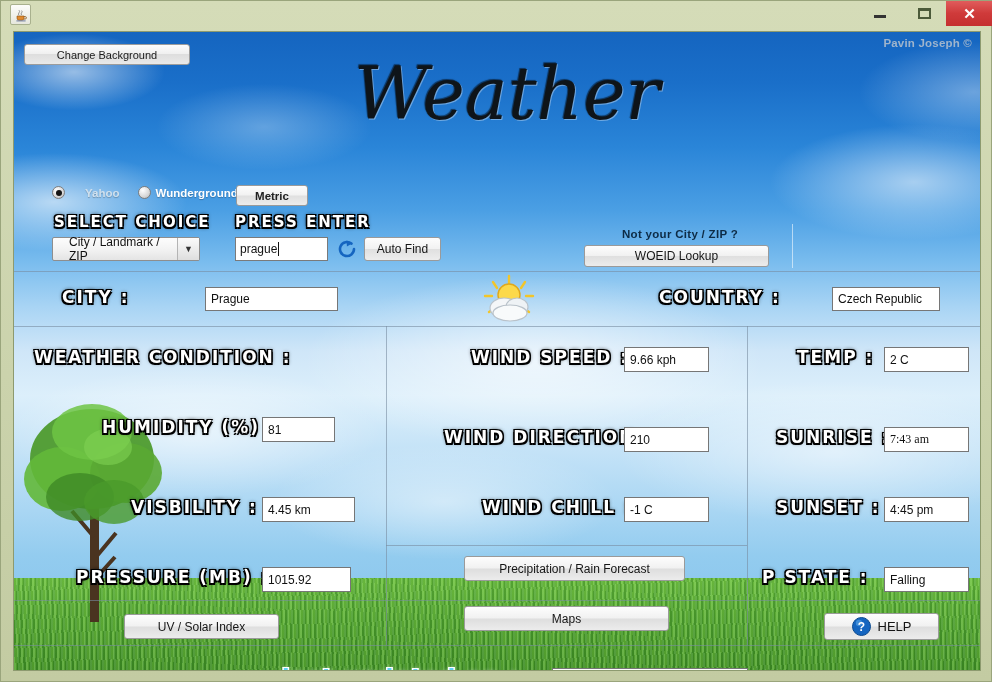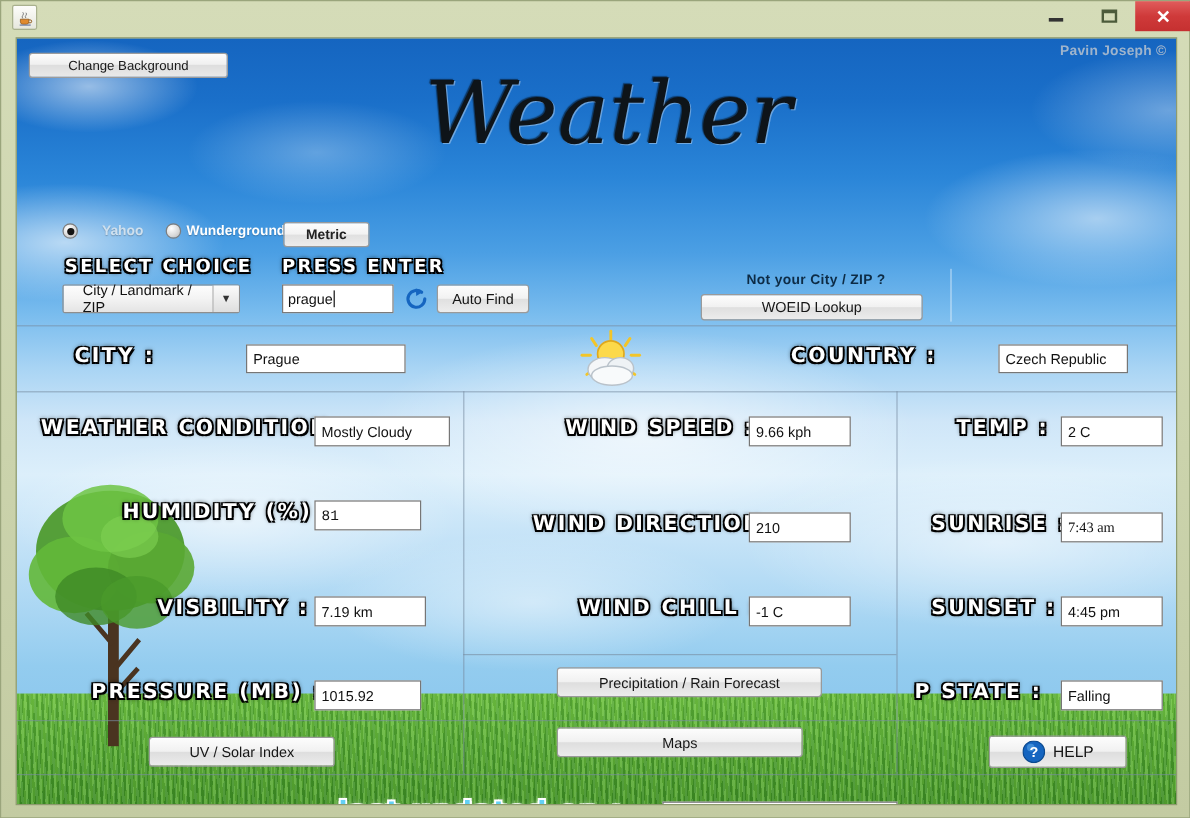--- a/index.html
+++ b/index.html
@@ -257,21 +257,21 @@
   .f-city    { left: 191px; top: 255px; width: 133px; height: 24px; }
   .f-country { left: 818px; top: 255px; width: 108px; height: 24px; }
 
   
   .lbl-wcond  { position: absolute; left: 20px;  top: 315px; font-size: 17px; }
   .lbl-hum    { position: absolute; left: 88px;  top: 385px; font-size: 17px; }
   .lbl-vis    { position: absolute; left: 117px; top: 465px; font-size: 17px; }
   .lbl-pres   { position: absolute; left: 62px;  top: 535px; font-size: 17px; }
 
   .f-wcond { left: 248px; top: 315px; width: 113px; height: 25px; }
-  .f-hum   { left: 248px; top: 385px; width: 89px;  height: 25px; font-family: Liberation Mono, monospace; }
+  .f-hum   { left: 248px; top: 385px; width: 73px;  height: 25px; }
   .f-vis   { left: 248px; top: 465px; width: 93px;  height: 25px; }
   .f-pres  { left: 248px; top: 535px; width: 89px;  height: 25px; }
 
   .lbl-wspd  { position: absolute; left: 457px; top: 315px; font-size: 17px; }
   .lbl-wdir  { position: absolute; left: 430px; top: 395px; font-size: 17px; }
   .lbl-wchl  { position: absolute; left: 468px; top: 465px; font-size: 17px; }
 
   .f-wspd { left: 610px; top: 315px; width: 85px; height: 25px; }
   .f-wdir { left: 610px; top: 395px; width: 85px; height: 25px; }
   .f-wchl { left: 610px; top: 465px; width: 85px; height: 25px; }
@@ -428,27 +428,26 @@
         <ellipse cx="24" cy="34" rx="14" ry="10" fill="#f4f6f8" stroke="#b9c2ca" stroke-width="1.2"></ellipse>
         <ellipse cx="37" cy="33" rx="11" ry="9" fill="#eef2f5" stroke="#b9c2ca" stroke-width="1.2"></ellipse>
         <ellipse cx="30" cy="39" rx="17" ry="8" fill="#f8fafb" stroke="#b9c2ca" stroke-width="1.2"></ellipse>
       </g>
     </svg>
 
     <div class="stencil lbl-country">COUNTRY :</div>
     <div class="field f-country">Czech Republic</div>
 
     <div class="stencil lbl-wcond">WEATHER CONDITION :</div>
-    <div class="field f-wcond">Mostly Cloudy</div>
 
     <div class="stencil lbl-hum">HUMIDITY (%) :</div>
     <div class="field f-hum">81</div>
 
     <div class="stencil lbl-vis">VISBILITY :</div>
-    <div class="field f-vis">7.19 km</div>
+    <div class="field f-vis">4.45 km</div>
 
     <div class="stencil lbl-pres">PRESSURE (MB) :</div>
     <div class="field f-pres">1015.92</div>
 
     <div class="stencil lbl-wspd">WIND SPEED :</div>
     <div class="field f-wspd">9.66 kph</div>
 
     <div class="stencil lbl-wdir">WIND DIRECTION :</div>
     <div class="field f-wdir">210</div>
 

